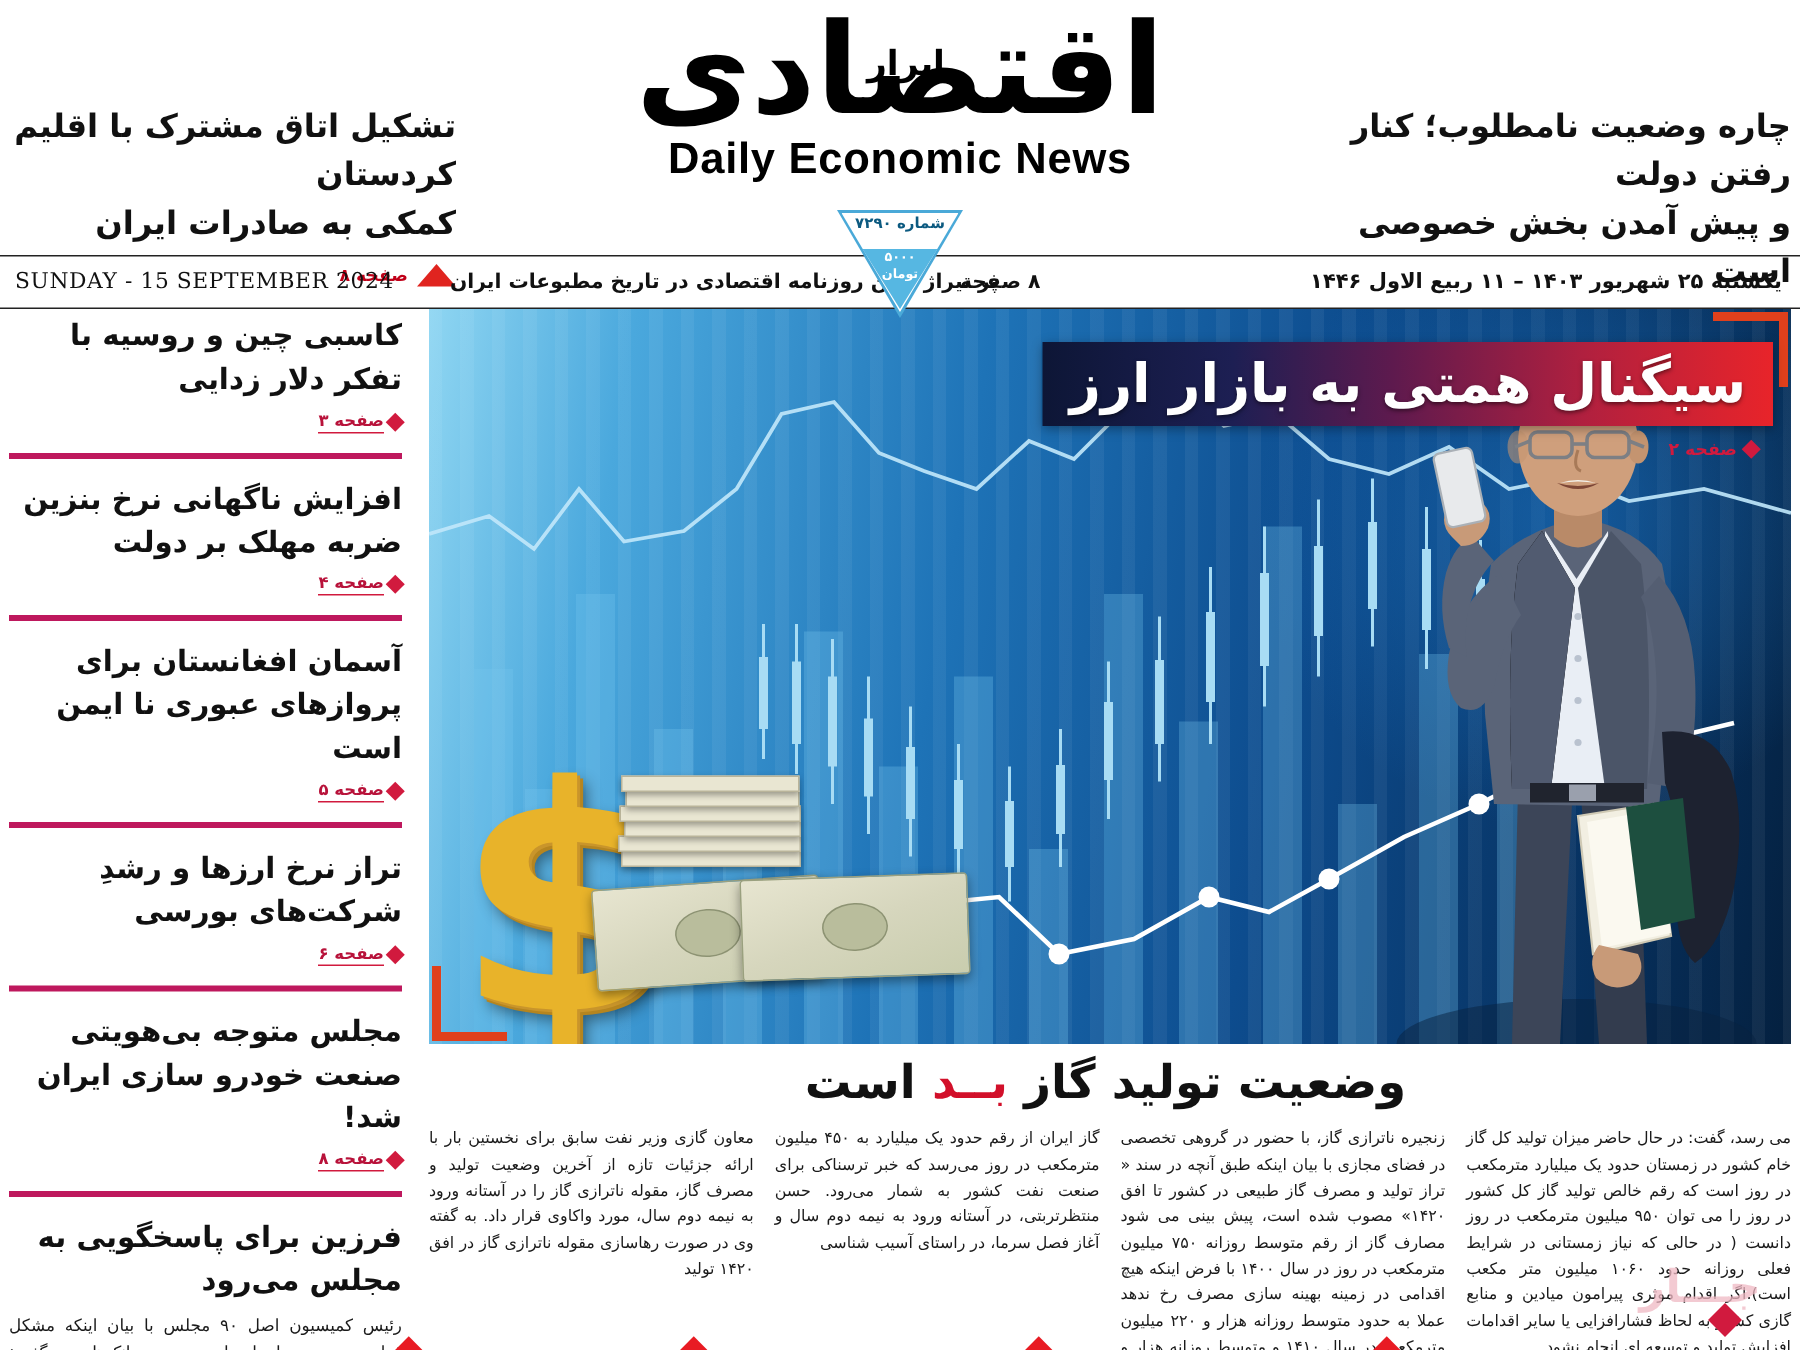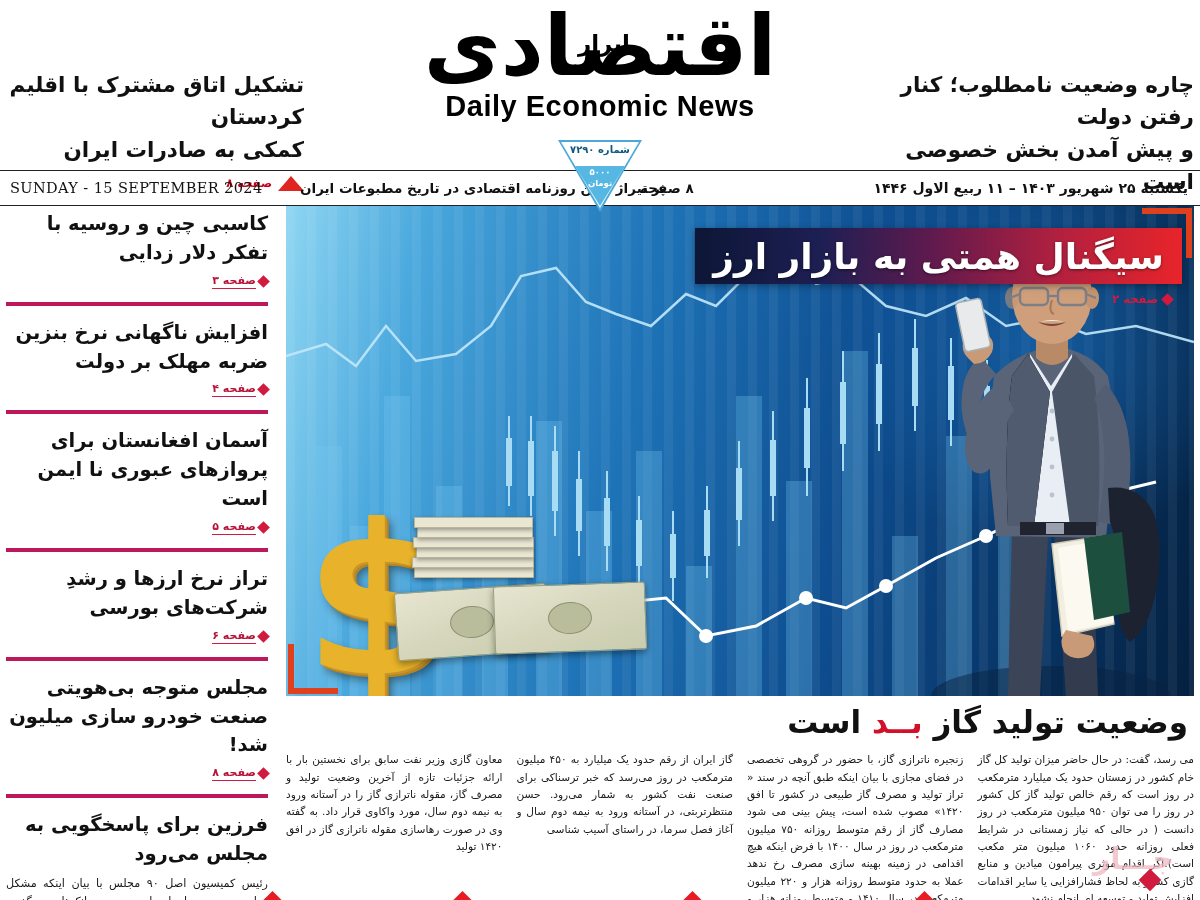--- a/index.html
+++ b/index.html
@@ -209,21 +209,21 @@
     width:42px;height:30px;border-radius:50%;
     background:#b9bd9c;border:1px solid #8d9373;
   }
 
   
   .article{
     position:absolute;right:6px;top:498px;width:908px;height:176px;
     direction:rtl;
   }
   .art-title{
-    text-align:right;font-size:31px;font-weight:700;line-height:1.2;
+    text-align:center;font-size:31px;font-weight:700;line-height:1.2;
     color:#111;margin:0 6px 10px 0;
   }
   .art-title .red{color:#d2102a;}
   .art-cols{
     display:flex;flex-direction:row;gap:14px;align-items:flex-start;
   }
   .art-col{
     flex:1 1 0;font-size:10.6px;line-height:1.64;text-align:justify;color:#1a1a1a;
   }
 
@@ -336,21 +336,21 @@
 
       <div class="side-item">
         <div class="side-title">تراز نرخ ارزها و رشدِ شرکت‌های بورسی</div>
         <div class="side-pagemark">
           <span class="diamond"></span>
           <span class="pm-text">صفحه ۶</span>
         </div>
       </div>
 
       <div class="side-item">
-        <div class="side-title">مجلس متوجه بی‌هویتی صنعت خودرو سازی میلیون شد!</div>
+        <div class="side-title">مجلس متوجه بی‌هویتی صنعت خودرو سازی ایران شد!</div>
         <div class="side-pagemark">
           <span class="diamond"></span>
           <span class="pm-text">صفحه ۸</span>
         </div>
       </div>
 
       <div class="side-item">
         <div class="side-title">فرزین برای پاسخگویی به مجلس می‌رود</div>
         <div class="side-body">رئیس کمیسیون اصل ۹۰ مجلس با بیان اینکه مشکل فعلی در حوزه وام ازدواج در درون بانک‌هاست، گفت: دوشنبه هفته جاری رئیس کل بانک مرکزی به منظور بررسی مشکلات در تسهیلات خرد و کلان و وام ازدواج و ... به مجلس می آید. نصراله پژمانفر رئیس کمیسیون اصل ۹۰ درباره اظهارات...</div>
 

